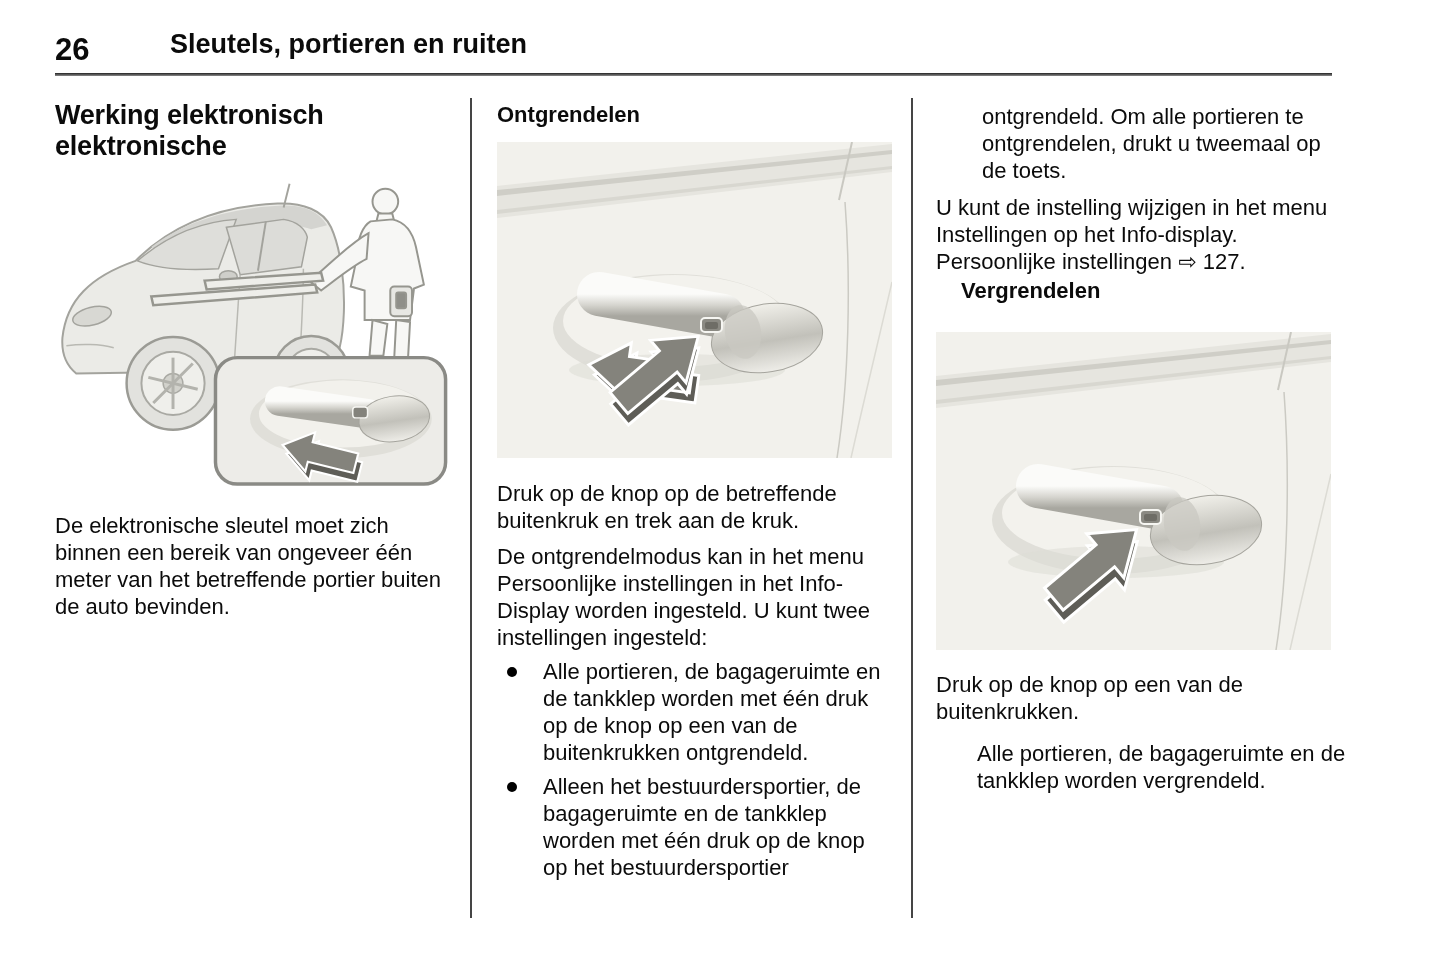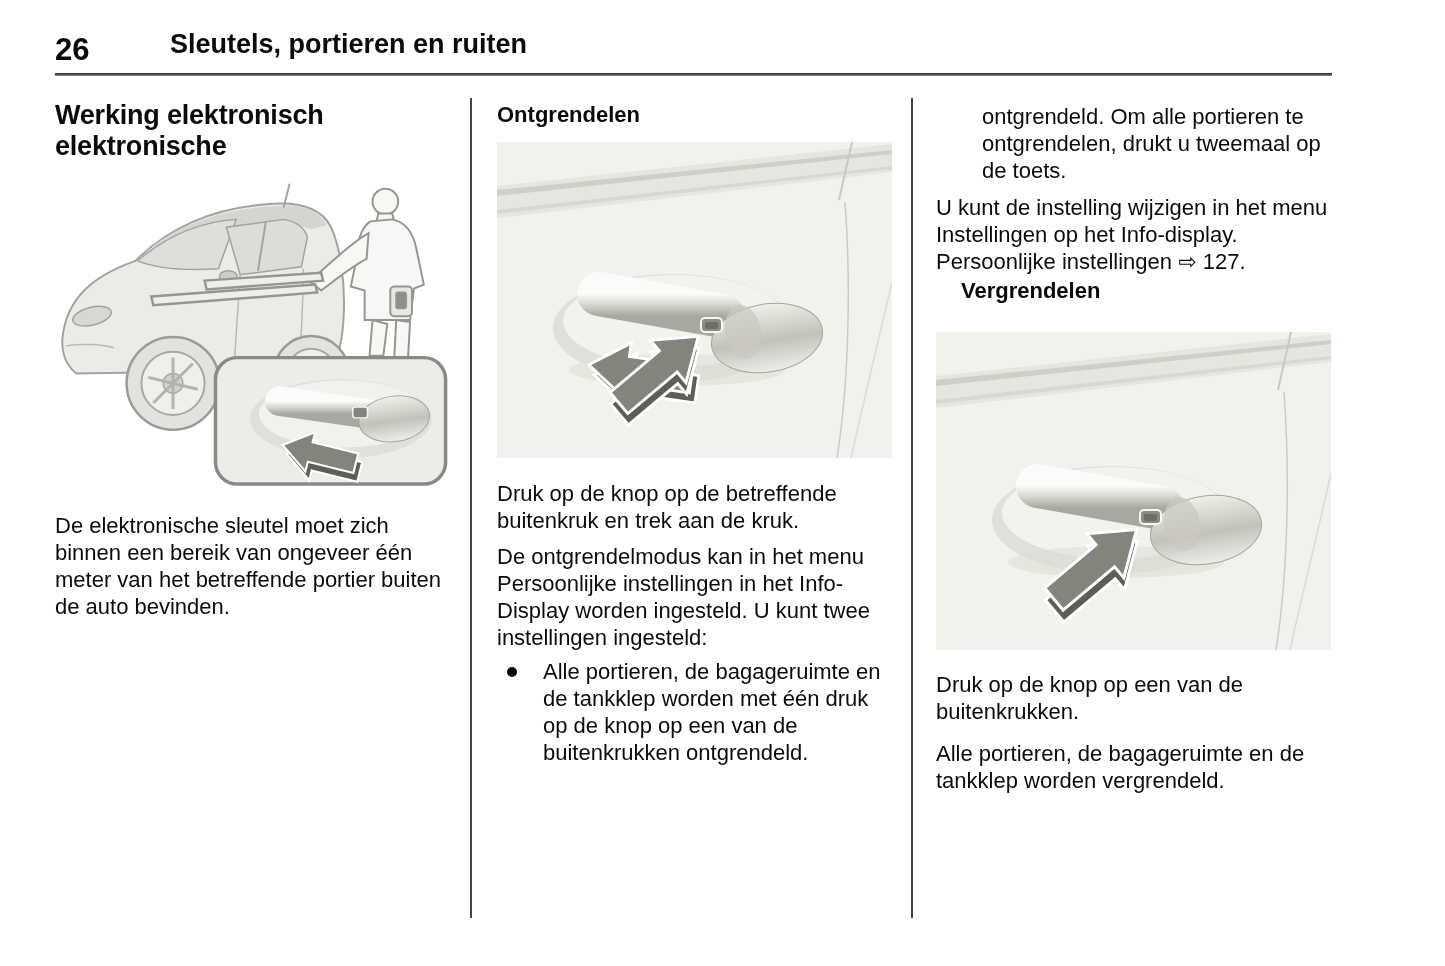--- a/index.html
+++ b/index.html
@@ -44,21 +44,21 @@
   #c2-list li::before {
     content:""; position:absolute; left:10px; top:9px;
     width:10px; height:10px; border-radius:50%; background:#000;
   }
   
   #c3-cont     { top:5px;   width:100%; padding-left:46px; }
   #c3-settings { top:96px;  width:100%; }
   #c3-heading  { top:180px; width:100%;margin-left:25px; }
   #c3-fig      { top:234px; width:395px; height:318px; }
   #c3-para1    { top:573px; width:100%; }
-  #c3-para2    { top:642px; width:100%; }
+  #c3-para2    { top:642px; width:100%;margin-left:41px; }
   .ref-arrow { font-family:"DejaVu Sans", sans-serif; font-size:22px; }
   b { font-weight:normal; }
 </style>
 </head>
 <body>
 
 <div>
 
   <div class="hdr-num">26</div>
   <div class="hdr-title">Sleutels, portieren en ruiten</div>
@@ -205,20 +205,21 @@
           <path d="M0,20 L34,-4 L34,8 L90,8 L90,32 L34,32 L34,44 Z" fill="#84837c" stroke="#ffffff" stroke-width="2.5"></path>
         </g>
       </svg>
     </div>
 
     <p id="c2-para1">Druk op de knop op de betreffende buitenkruk en trek aan de kruk.</p>
     <p id="c2-para2">De ontgrendelmodus kan in het menu Persoonlijke instellingen in het Info-Display worden ingesteld. U kunt twee instellingen ingesteld:</p>
 
     <ul id="c2-list">
       <li><span>Alle portieren, de bagageruimte en de tankklep worden met één druk op de knop op een van de buitenkrukken ontgrendeld.</span></li>
+      <li><span>Alleen het bestuurdersportier, de bagageruimte en de tankklep worden met één druk op de knop op het bestuurdersportier</span></li>
     </ul>
   </div>
 
   <div class="col" id="col3">
     <p id="c3-cont">ontgrendeld. Om alle portieren te ontgrendelen, drukt u tweemaal op de toets.</p>
 
     <p id="c3-settings">
       <span>U kunt de instelling wijzigen in het menu</span>
       <b>Instellingen</b>
       <span>op het Info-display. Persoonlijke instellingen</span>

